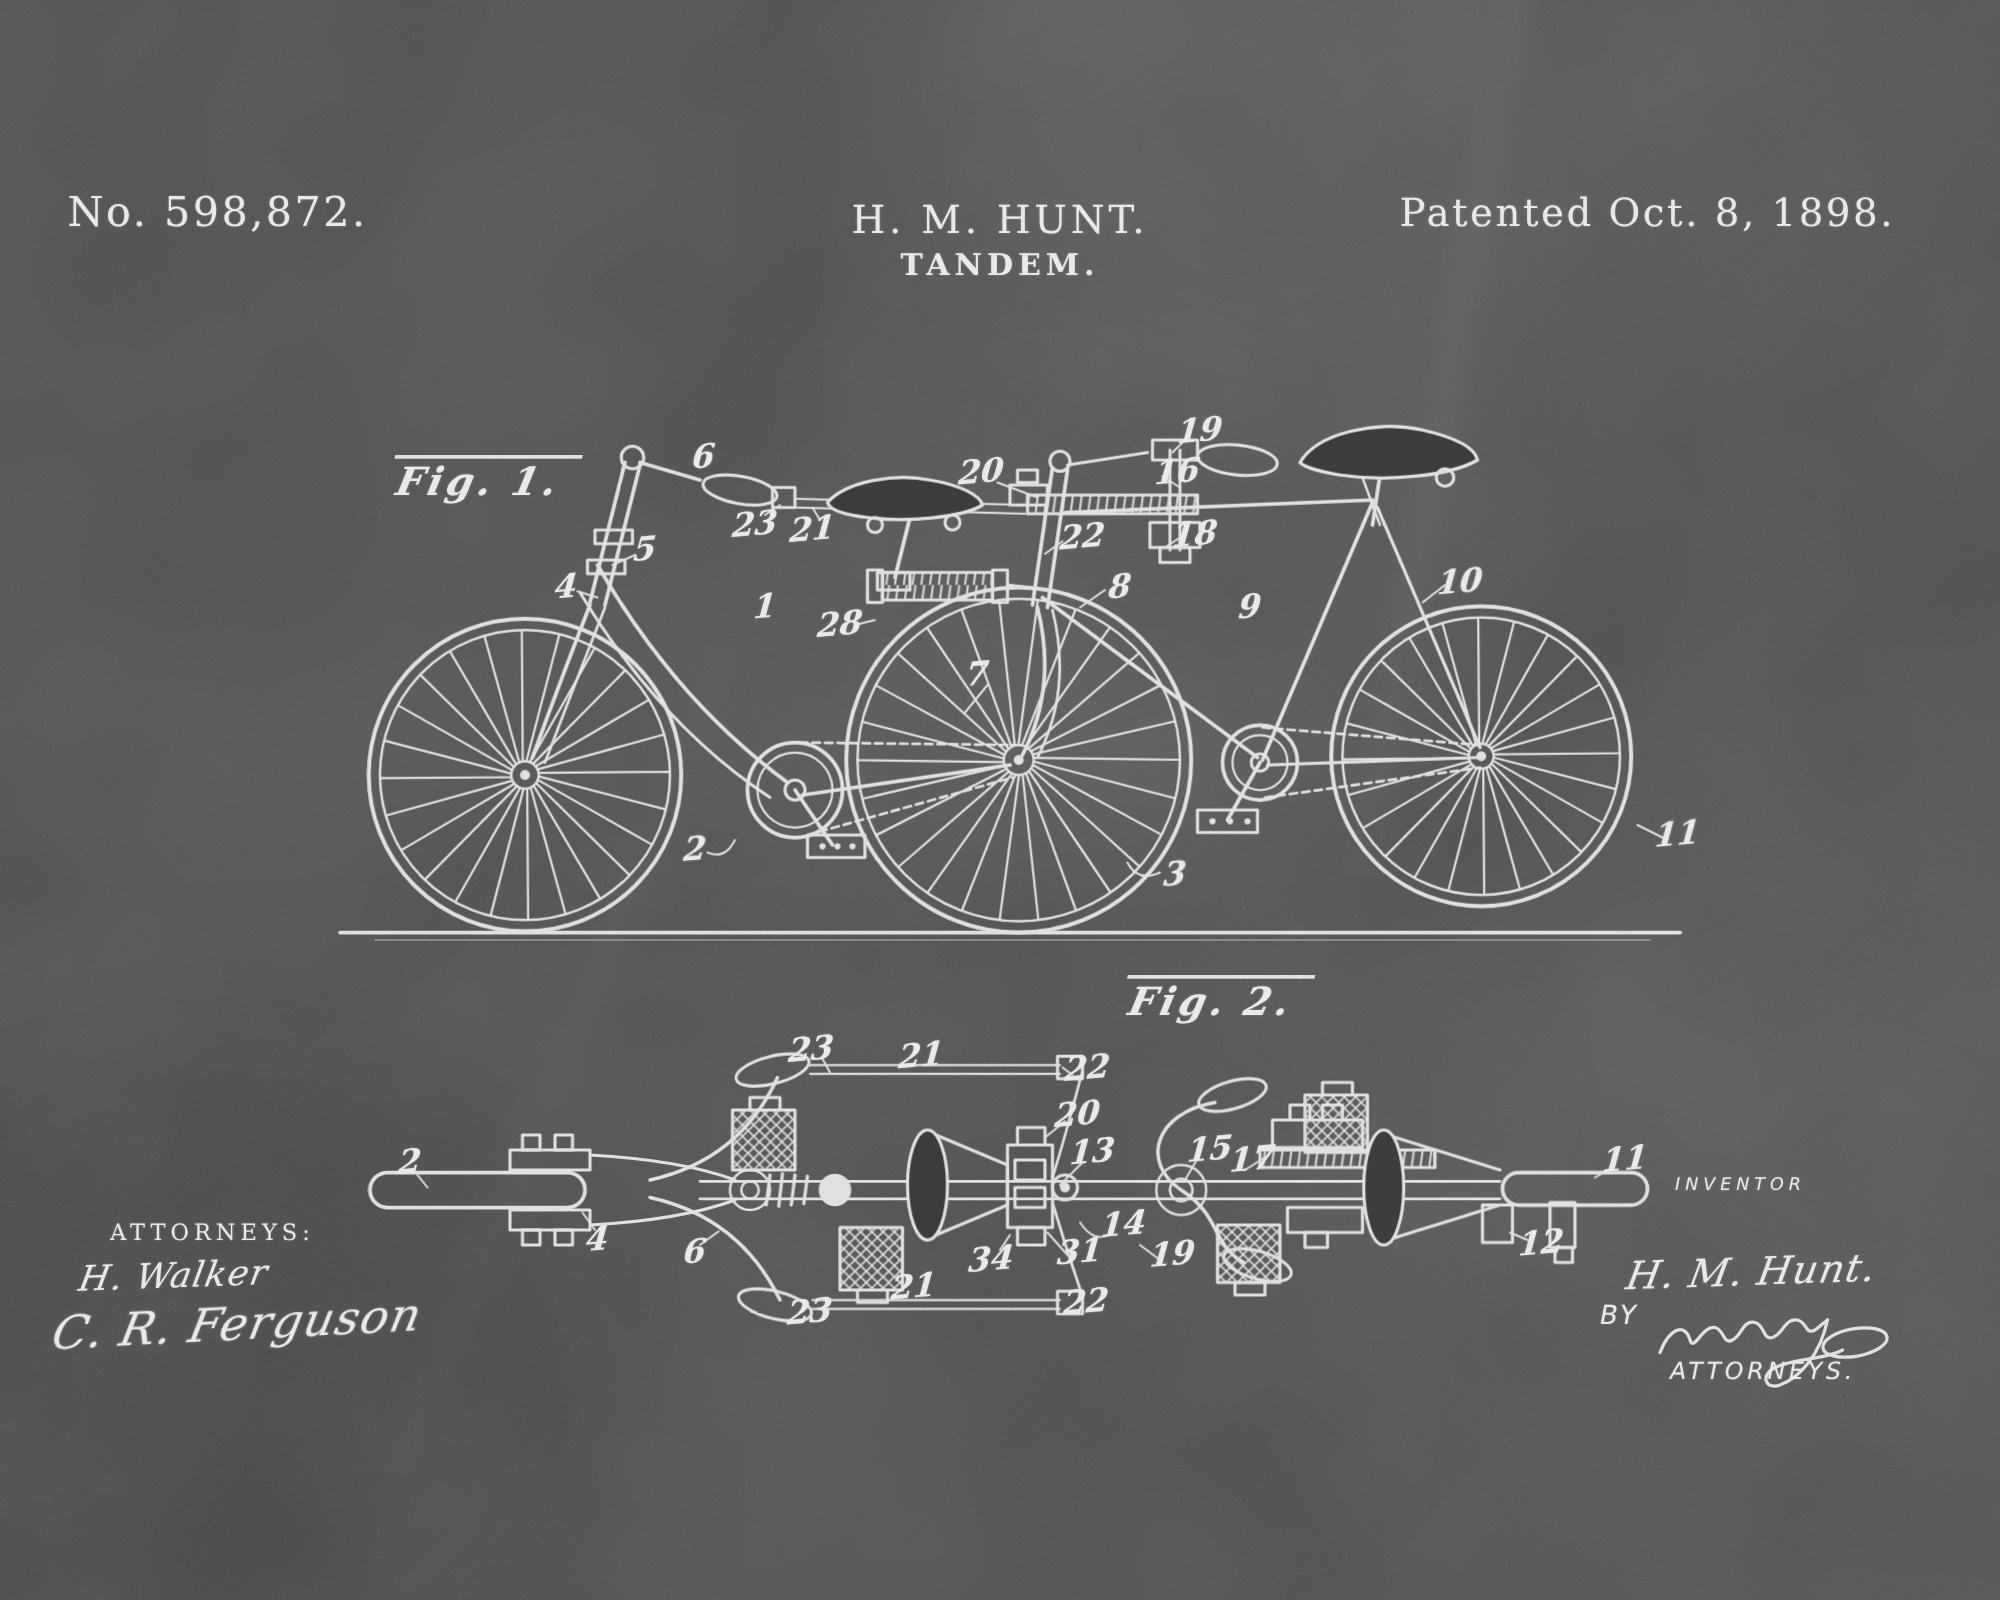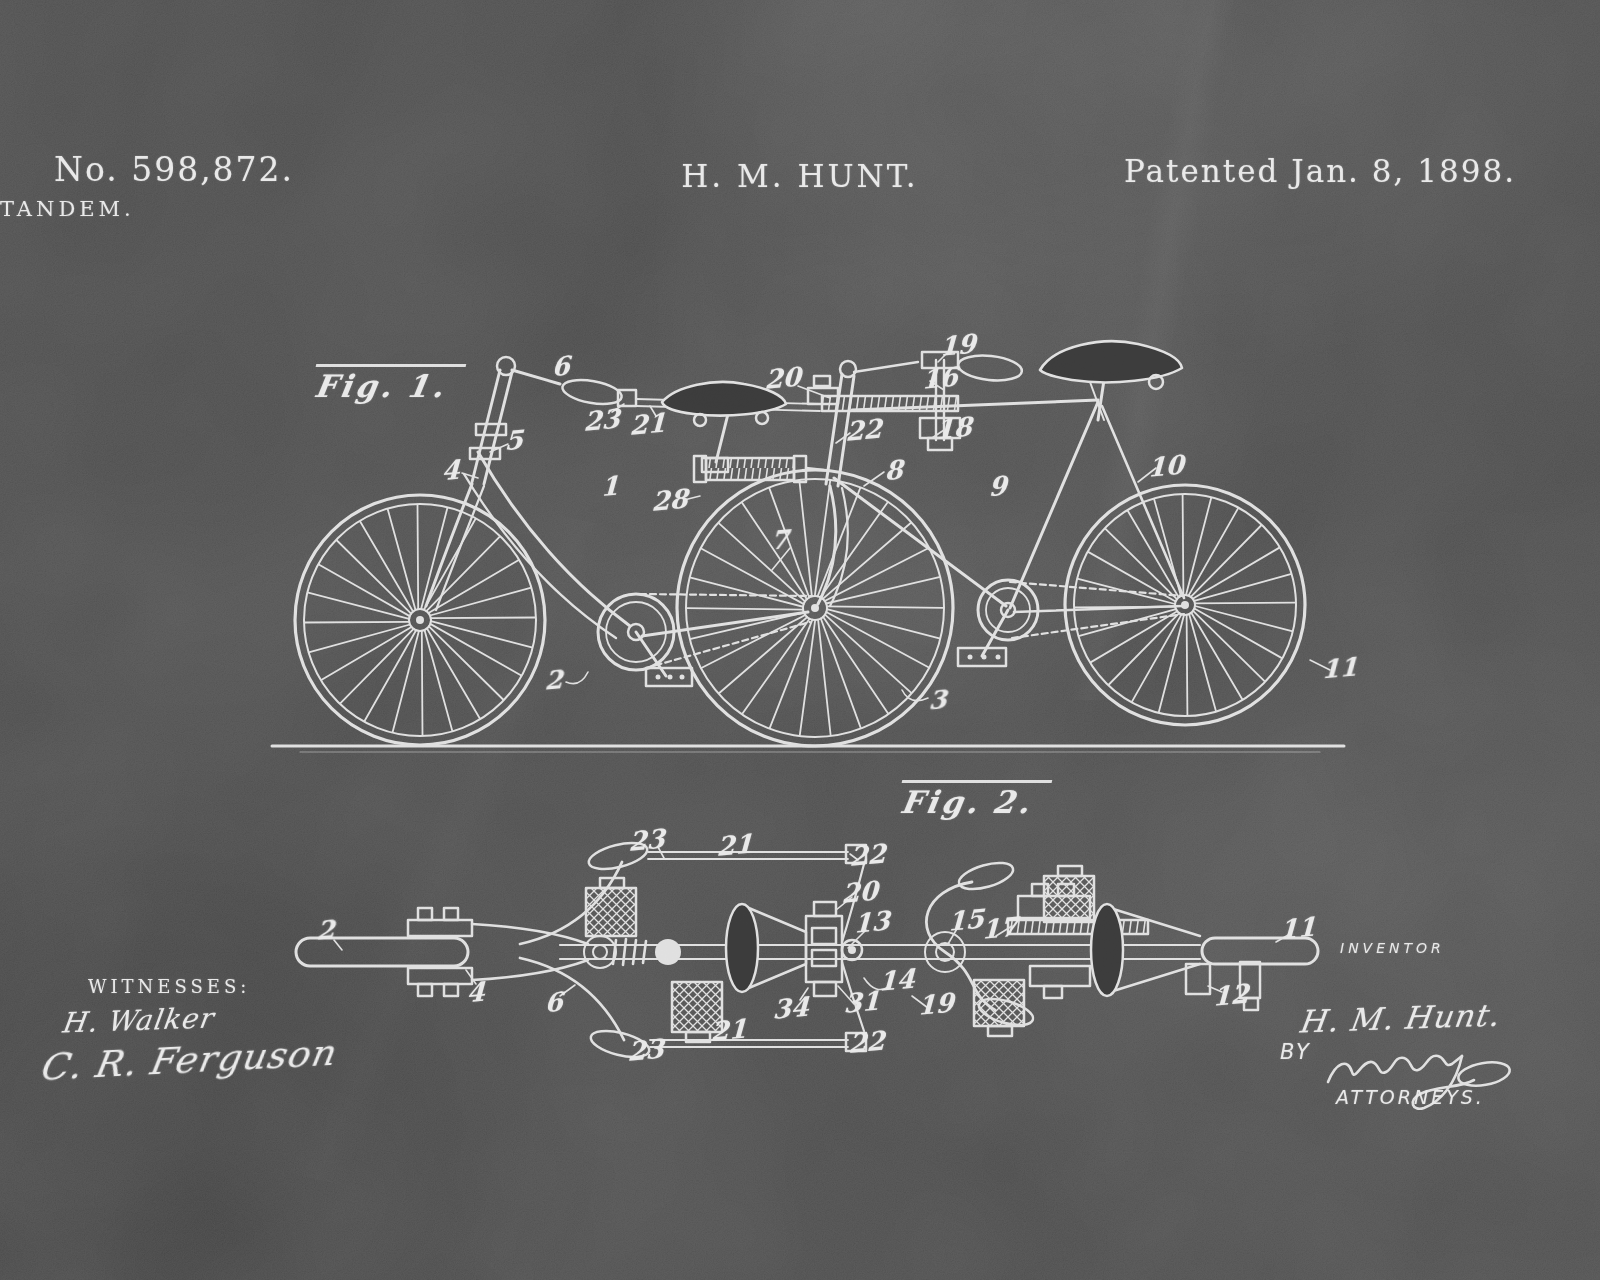--- a/index.html
+++ b/index.html
@@ -12,21 +12,21 @@
       radial-gradient(ellipse 620px 320px at 42% 44%, rgba(255,255,255,.045), transparent 60%),
       radial-gradient(ellipse 500px 900px at 60% 20%, rgba(255,255,255,.04), transparent 65%),
       #3d3d3d;
     font-family:"DejaVu Serif", serif;
   }
   .grain{position:absolute;inset:0;pointer-events:none;}
   .streak{position:absolute;pointer-events:none;background:linear-gradient(100deg, transparent 46%, rgba(255,255,255,.08) 50%, transparent 54%);}
   .chalktext{color:#e9e9e9;text-shadow:0 0 2px rgba(255,255,255,.28);}
   .hdr-no{position:absolute;left:54px;top:150px;font-size:33px;letter-spacing:2px;text-align:right;}
   .hdr-name{position:absolute;left:0;right:0;top:158px;text-align:center;font-size:31px;letter-spacing:3px;}
-  .hdr-sub{position:absolute;left:0;right:0;top:197px;font-size:21px;letter-spacing:4px;}
+  .hdr-sub{position:absolute;left:0;right:0;top:197px;text-align:center;font-size:24px;letter-spacing:4px;font-weight:bold;}
   .hdr-date{position:absolute;right:84px;top:153px;font-size:31px;letter-spacing:2px;}
   .fig-caption{position:absolute;font-style:italic;font-weight:bold;font-size:31px;letter-spacing:3px;
     border-top:3px solid rgba(235,235,235,.92);padding:1px 14px 0 6px;transform:skewX(-12deg);}
   .fig1-cap{left:312px;top:364px;}
   .fig2-cap{left:898px;top:780px;}
   .part-label{position:absolute;font-style:italic;font-weight:bold;font-size:26px;
     color:#e9e9e9;text-shadow:0 0 2px rgba(255,255,255,.3);
     transform:translate(-50%,-50%) rotate(-5deg) skewX(-10deg);white-space:nowrap;}
   .wit-label{position:absolute;left:88px;top:976px;font-size:18px;letter-spacing:4px;}
   .sig1{position:absolute;left:64px;top:1004px;font-size:28px;font-style:italic;transform:skewX(-12deg) rotate(-2deg);letter-spacing:1px;}
@@ -51,21 +51,21 @@
     </filter>
   <rect width="1600" height="1280" filter="url(#cloud)" opacity="0.10"></rect>
   <rect width="1600" height="1280" filter="url(#noise)" opacity="0.085"></rect>
 </svg>
 <div class="streak" style="left:900px;top:0;width:500px;height:700px;opacity:.35"></div>
 <div class="streak" style="left:100px;top:500px;width:700px;height:700px;opacity:.2;transform:rotate(12deg)"></div>
 
 <div class="chalktext hdr-no">No. 598,872.</div>
 <div class="chalktext hdr-name">H. M. HUNT.</div>
 <div class="chalktext hdr-sub">TANDEM.</div>
-<div class="chalktext hdr-date">Patented Jan. 8, 1898.</div>
+<div class="chalktext hdr-date">Patented Oct. 8, 1898.</div>
 
 <svg class="artwork" width="1600" height="1280" viewBox="0 0 1600 1280">
   <defs>
     <pattern id="vh" width="7" height="18" patternUnits="userSpaceOnUse">
         <path d="M4.5,0 L2,18" stroke="#e8e8e8" stroke-width="1.6" fill="none"></path>
       </pattern>
     <pattern id="xh" width="9" height="9" patternUnits="userSpaceOnUse">
         <path d="M0,0L9,9 M9,0L0,9" stroke="#e8e8e8" stroke-width="1.3" fill="none"></path>
       </pattern>
   </defs>
@@ -359,20 +359,20 @@
     <span class="part-label" style="left: 864px; top: 1002px;">31</span>
     <span class="part-label" style="left: 793px; top: 1008px;">34</span>
     <span class="part-label" style="left: 938px; top: 1004px;">19</span>
     <span class="part-label" style="left: 731px; top: 1030px;">21</span>
     <span class="part-label" style="left: 869px; top: 1042px;">22</span>
     <span class="part-label" style="left: 648px; top: 1050px;">23</span>
     <span class="part-label" style="left: 1300px; top: 928px;">11</span>
     <span class="part-label" style="left: 1233px; top: 995px;">12</span>
   </div>
 
-<div class="chalktext wit-label">WITNESSES:</div>
+<div class="chalktext wit-label">ATTORNEYS:</div>
 <div class="chalktext sig1">H. Walker</div>
 <div class="chalktext sig2">C. R. Ferguson</div>
 
 <div class="chalktext inv-label">INVENTOR</div>
 <div class="chalktext inv-sig">H. M. Hunt.</div>
 <div class="chalktext by-label">BY</div>
 <div class="chalktext att-label">ATTORNEYS.</div>
 
 </body></html>

